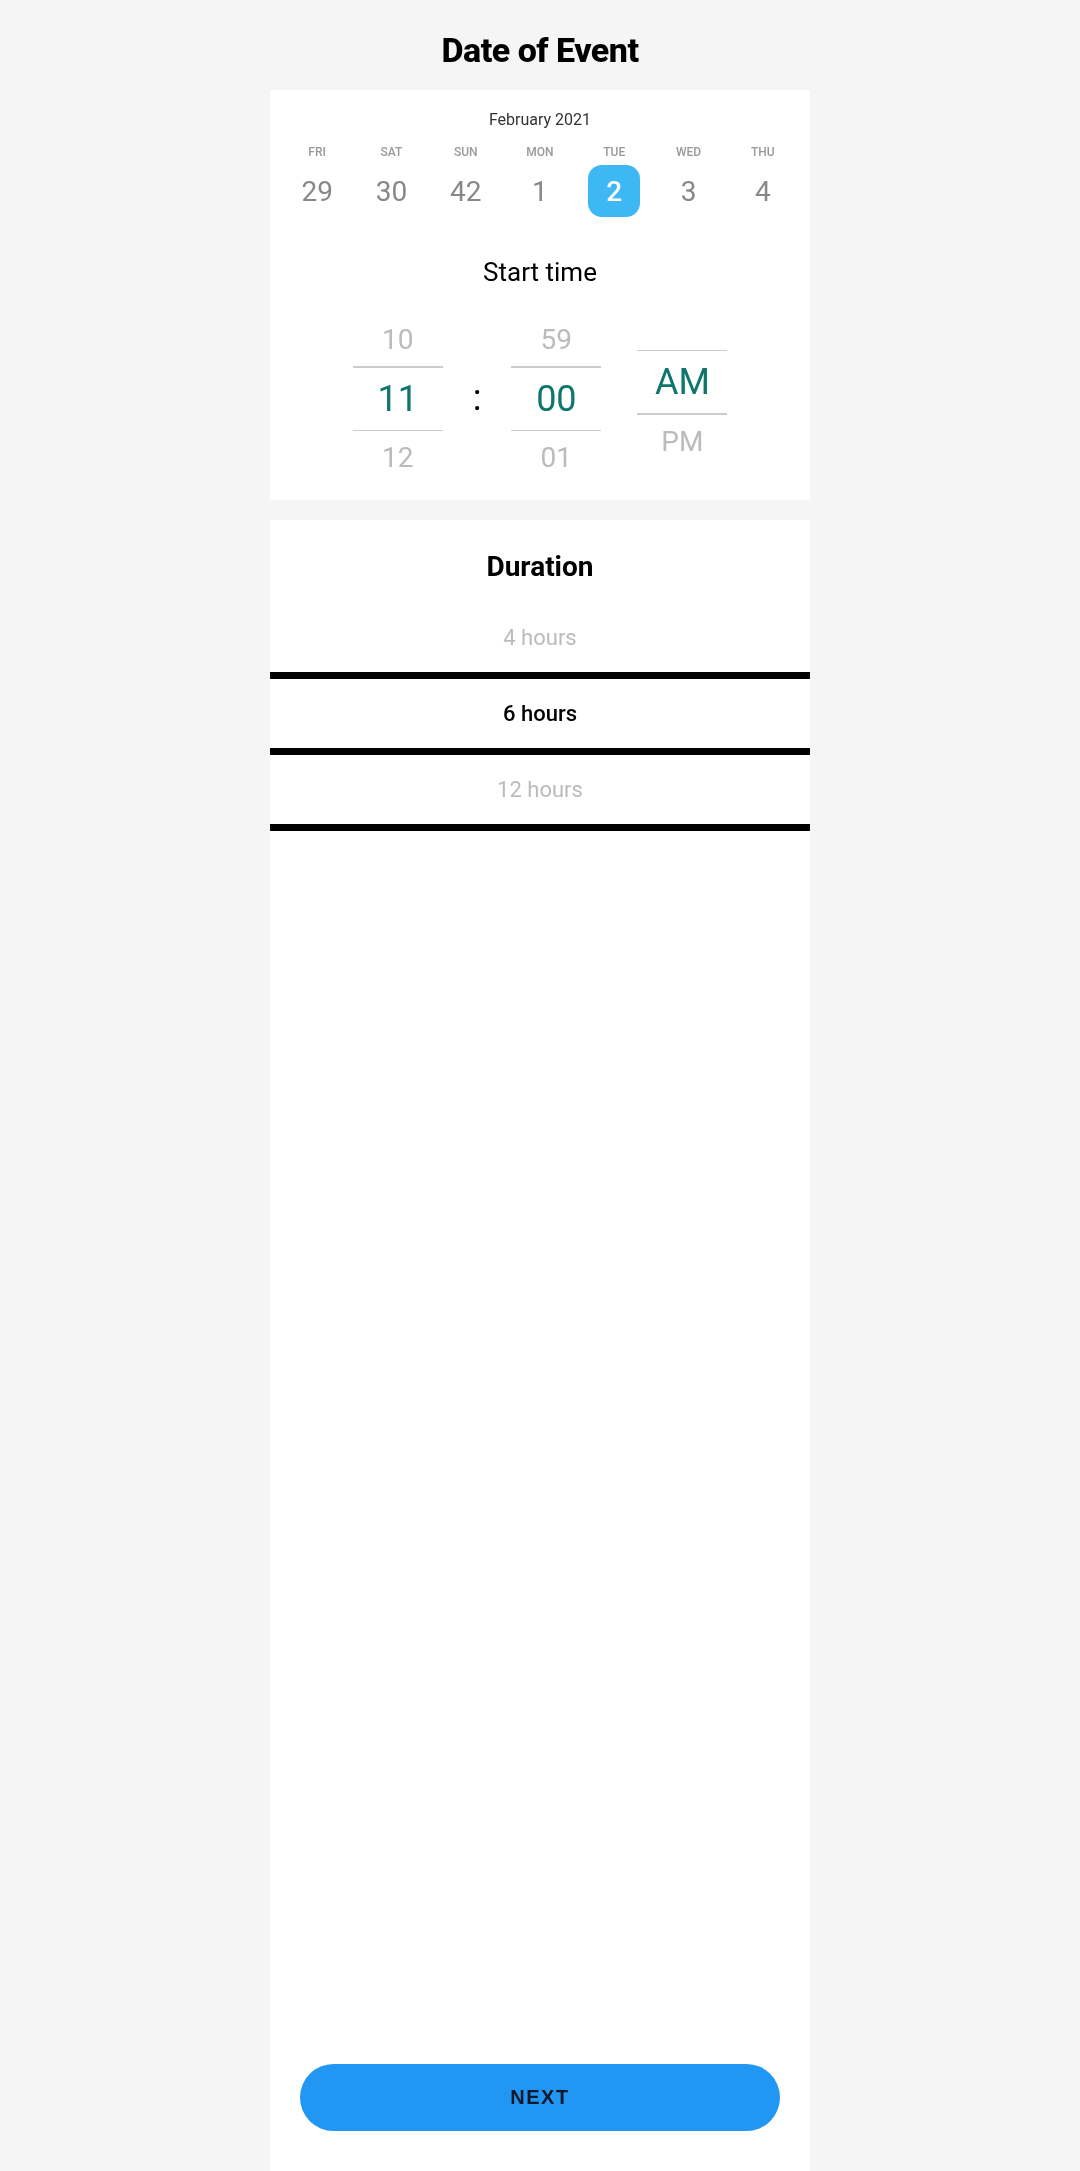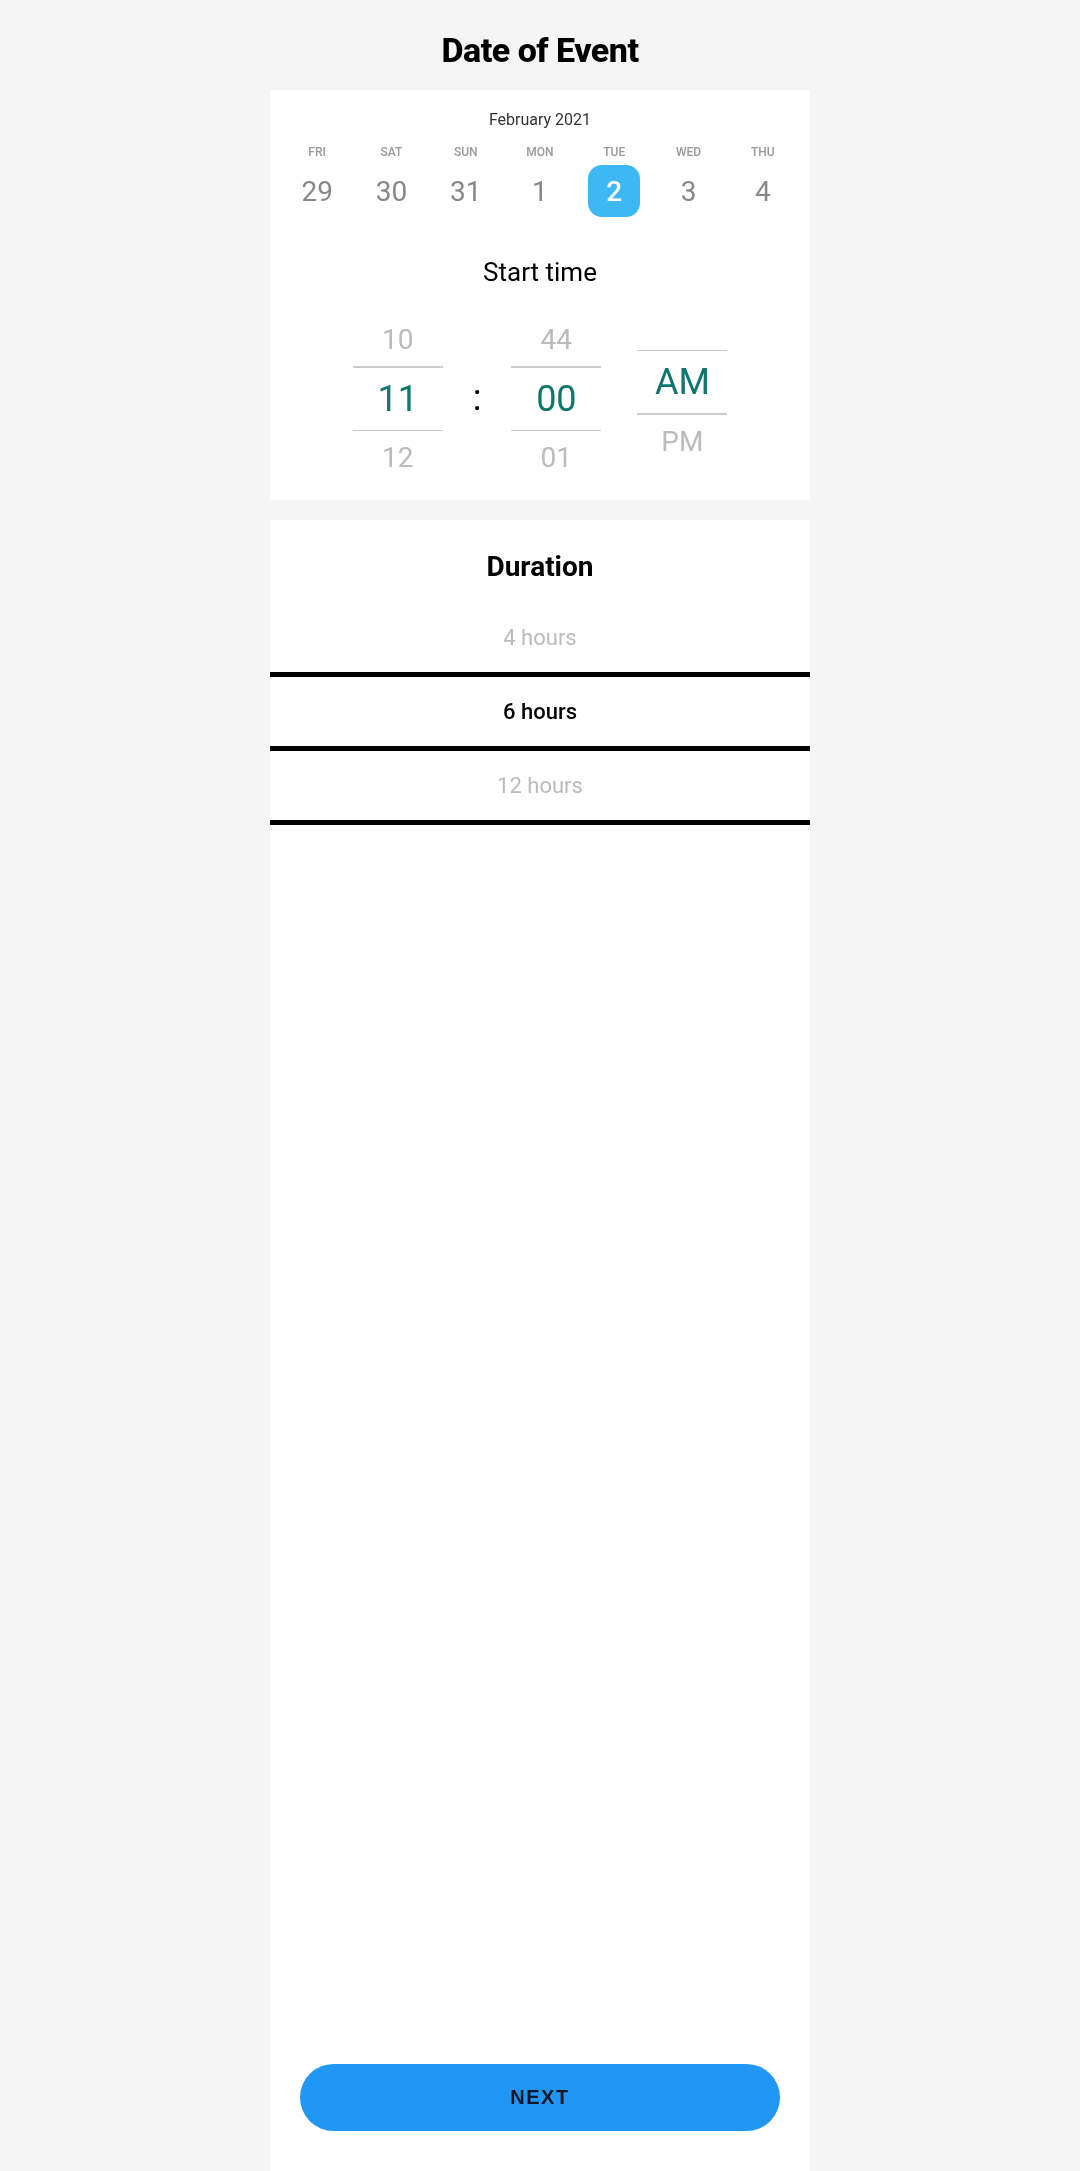--- a/index.html
+++ b/index.html
@@ -164,21 +164,21 @@
 
     .duration-list {
       width: 100%;
     }
 
     .duration-item {
       text-align: center;
       padding: 22px 20px;
       font-size: 22px;
       color: #bbb;
-      border-bottom: 5px solid #000000;
+      border-bottom: 7px solid #000000;
       cursor: pointer;
     }
 
     .duration-item.active {
       color: #000;
       font-weight: 500;
     }
 
     .spacer {
       flex: 1;
@@ -218,21 +218,21 @@
   <div class="calendar-day-col">
         <div class="day-label">FRI</div>
         <div class="day-number">29</div>
       </div>
       <div class="calendar-day-col">
         <div class="day-label">SAT</div>
         <div class="day-number">30</div>
       </div>
       <div class="calendar-day-col">
         <div class="day-label">SUN</div>
-        <div class="day-number">31</div>
+        <div class="day-number">42</div>
       </div>
       <div class="calendar-day-col">
         <div class="day-label">MON</div>
         <div class="day-number">1</div>
       </div>
       <div class="calendar-day-col">
         <div class="day-label">TUE</div>
         <div class="day-number selected">2</div>
       </div>
       <div class="calendar-day-col">
@@ -254,21 +254,21 @@
       <div class="time-value muted">10</div>
       <div class="time-separator-line"></div>
       <div class="time-value">11</div>
       <div class="time-separator-line"></div>
       <div class="time-value muted">12</div>
     </div>
 
     <div class="time-colon">:</div>
 
     <div class="time-column">
-      <div class="time-value muted">44</div>
+      <div class="time-value muted">59</div>
       <div class="time-separator-line"></div>
       <div class="time-value">00</div>
       <div class="time-separator-line"></div>
       <div class="time-value muted">01</div>
     </div>
 
     <div class="ampm-column">
       <div class="time-value muted"></div>
       <div class="time-separator-line"></div>
       <div class="time-value">AM</div>

